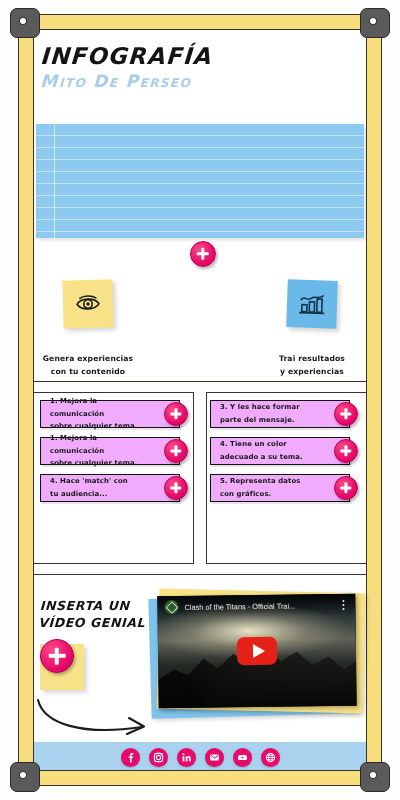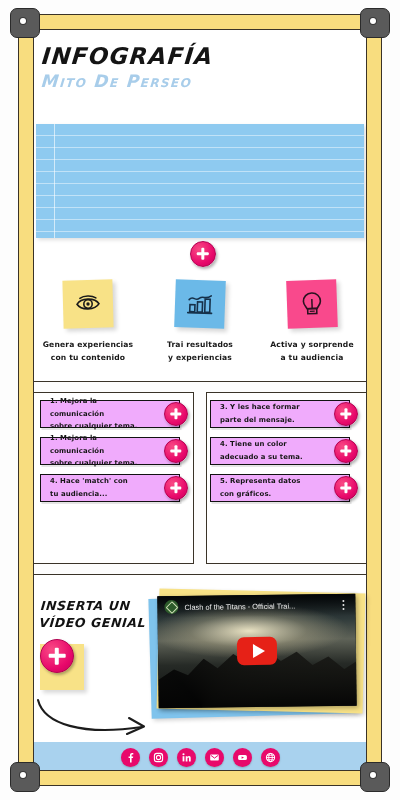--- a/index.html
+++ b/index.html
@@ -167,21 +167,21 @@
     align-items: center;
     justify-content: center;
     box-shadow: 3px 3px 4px rgba(0,0,0,.16);
     position: relative;
   }
   .sn-yellow { background: #f8e287; transform: rotate(-1.5deg); }
   .sn-blue   { background: #6bb9e8; transform: rotate(2deg); }
   .sn-pink   { background: #f9498c; transform: rotate(-2deg); }
 
   .sticky-caption {
-    margin-top: 11px;
+    margin-top: 25px;
     font-family: "DejaVu Sans", sans-serif;
     font-size: 7.6px;
     font-weight: 700;
     line-height: 1.65;
     color: #191919;
     letter-spacing: .15px;
   }
 
   
   .list-col {
@@ -433,34 +433,20 @@
           <rect x="18" y="6" width="5" height="13" fill="none" stroke="#16314a" stroke-width="1.6"></rect>
           <line x1="1" y1="20" x2="25" y2="20" stroke="#16314a" stroke-width="1.6" stroke-linecap="round"></line>
         </svg>
       </div>
       <div class="sticky-caption">
         <div>Trai resultados</div>
         <div>y experiencias</div>
       </div>
     </div>
 
-    <div class="sticky-col">
-      <div class="sticky-note sn-pink">
-        <svg class="icon-svg" width="22" height="26" viewBox="0 0 22 26">
-          <path d="M11 2 C16 2 19.5 5.8 19.5 10.2 C19.5 13.6 17 15.4 16 17.6 L6 17.6 C5 15.4 2.5 13.6 2.5 10.2 C2.5 5.8 6 2 11 2 Z" fill="none" stroke="#2a1220" stroke-width="1.6"></path>
-          <rect x="6.5" y="17.6" width="9" height="5" fill="none" stroke="#2a1220" stroke-width="1.6"></rect>
-          <line x1="11" y1="8" x2="11" y2="17.6" stroke="#2a1220" stroke-width="1.5"></line>
-          <line x1="8.5" y1="20.2" x2="13.5" y2="20.2" stroke="#2a1220" stroke-width="1.3"></line>
-        </svg>
-      </div>
-      <div class="sticky-caption">
-        <div>Activa y sorprende</div>
-        <div>a tu audiencia</div>
-      </div>
-    </div>
 
   </div>
 
   <div class="list-col list-col-left">
     <div class="list-item">
       <span class="list-item-text">1. Mejora la comunicación</span>
       <span class="list-item-text">sobre cualquier tema.</span>
       <span class="plus-btn"></span>
     </div>
     <div class="list-item">

